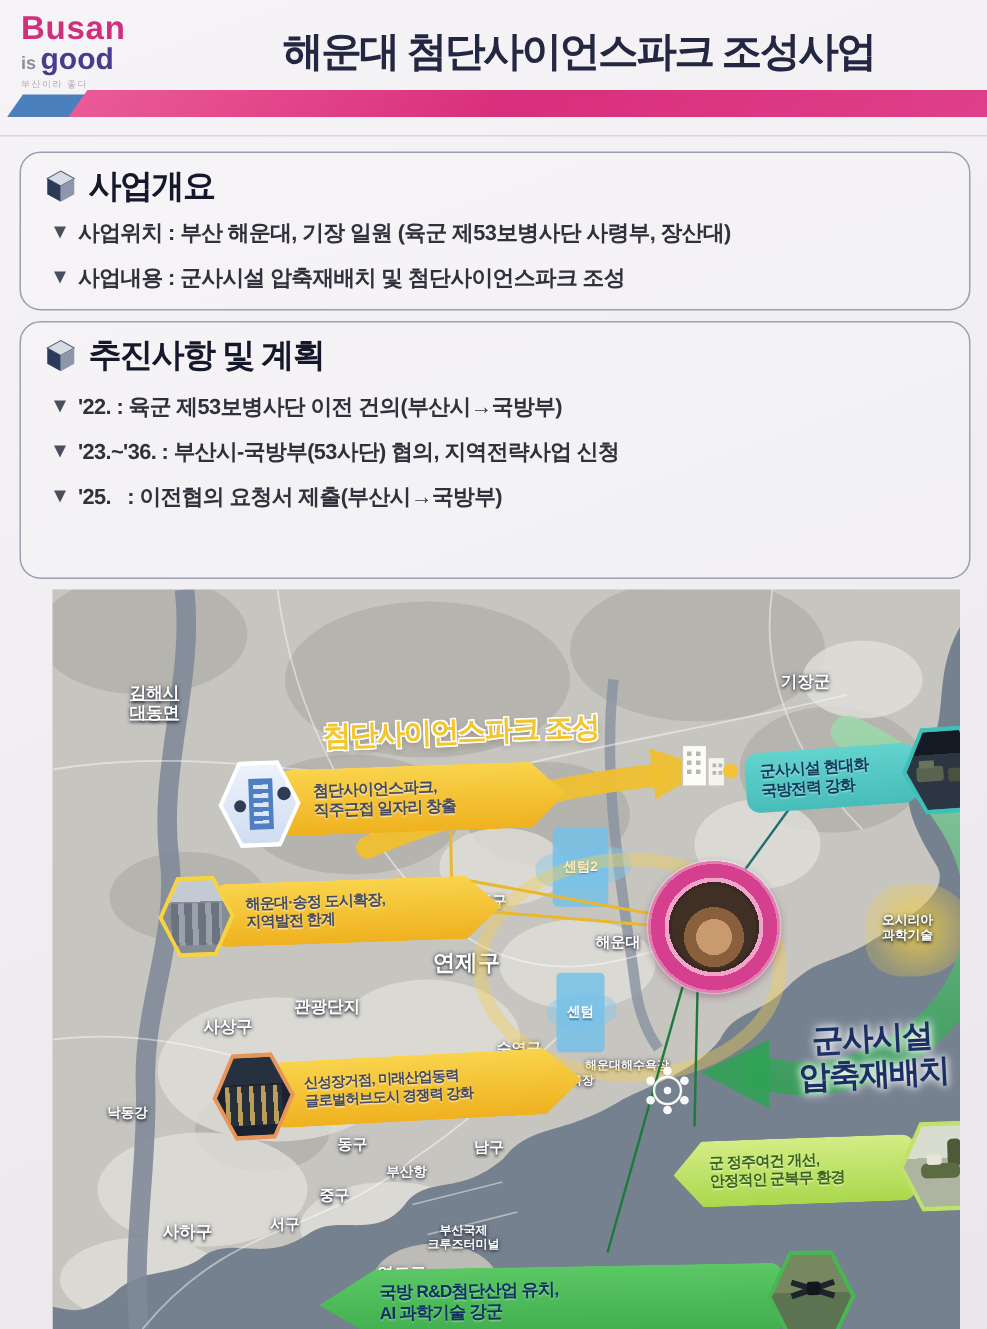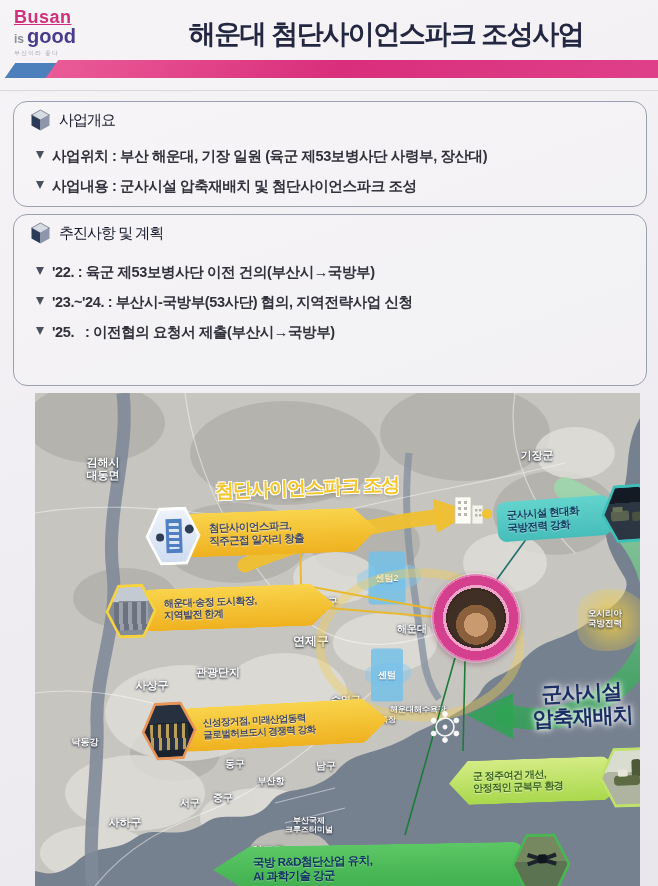--- a/index.html
+++ b/index.html
@@ -1,32 +1,32 @@
 <!DOCTYPE html>
 <html><head>
 <meta charset="utf-8">
 <style>
   html,body{margin:0;padding:0;background:#e9e7ea;}
   .page{position:relative;width:658px;height:886px;background:linear-gradient(160deg,#f6f4f6 0%,#efedf1 55%,#e9e7ec 100%);overflow:hidden;font-family:"Liberation Sans","DejaVu Sans",sans-serif;}
   
   .logo{position:absolute;left:14px;top:8px;line-height:1.02;}
-  .logo .l1{font-size:18px;font-weight:800;color:#cf2f7b;letter-spacing:.5px;text-decoration:underline;}
+  .logo .l1{font-size:22px;font-weight:800;color:#cf2f7b;letter-spacing:.5px;}
   .logo .l2{font-size:20px;font-weight:800;color:#473c8e;}
   .logo .l2 .is{font-size:12px;font-weight:700;color:#8a8f99;margin-right:3px;}
   .logo .tag{font-size:6px;color:#b3aab9;margin-top:3px;letter-spacing:1px;}
   .title{position:absolute;left:120px;right:6px;top:16px;text-align:center;font-size:27px;font-weight:800;color:#232741;letter-spacing:-1.5px;}
   .stripe-blue{position:absolute;left:10px;top:63px;width:100px;height:15px;background:#4b80bd;transform:skewX(-35deg);}
   .stripe-pink{position:absolute;left:52px;top:60px;width:640px;height:18px;background:linear-gradient(90deg,#ea5a97,#d92e7b 45%,#e0418a);transform:skewX(-35deg);}
   .crease{position:absolute;left:0;top:90px;width:658px;height:1px;background:#d9d7db;}
   
   .panel{position:absolute;left:13px;width:632px;border:1.5px solid #9aa0b2;border-radius:14px;background:rgba(255,255,255,0.18);}
   .panel.p1{top:101px;height:104px;}
   .panel.p2{top:214px;height:170px;}
   .sec-head{position:absolute;left:16px;top:7px;display:flex;align-items:center;gap:8px;}
-  .sec-head .txt{font-size:15px;font-weight:400;color:#14182a;letter-spacing:-1px;}
+  .sec-head .txt{font-size:22px;font-weight:700;color:#14182a;letter-spacing:-1px;}
   .bullets{position:absolute;left:22px;right:10px;top:44px;}
   .bullet{display:flex;align-items:flex-start;gap:8px;margin-bottom:10px;}
   .p2 .bullet{margin-bottom:9.5px;}
   .tri{flex:0 0 auto;width:0;height:0;border-left:4.5px solid transparent;border-right:4.5px solid transparent;border-top:8px solid #4a4f5c;margin-top:5px;}
   .btxt{font-size:14.5px;font-weight:600;color:#30313a;white-space:pre-wrap;letter-spacing:-0.4px;line-height:1.4;}
   
   .map{position:absolute;left:35px;top:393px;width:605px;height:493px;overflow:hidden;background:#c7c5c0;}
   .map svg.base,.map svg.overlay{position:absolute;left:0;top:0;}
   .mlabel{position:absolute;transform:translate(-50%,-50%);text-align:center;color:#fff;font-weight:700;text-shadow:0 1px 2px rgba(35,40,52,.95),0 0 3px rgba(35,40,52,.6);z-index:4;line-height:1.15;white-space:nowrap;}
   .mlabel span{display:block;}
@@ -106,21 +106,21 @@
       </svg>
       <span class="txt">추진사항 및 계획</span>
     </div>
     <div class="bullets" style="top:47px;">
       <div class="bullet">
           <span class="tri"></span>
           <span class="btxt">'22. : 육군 제53보병사단 이전 건의(부산시→국방부)</span>
         </div>
       <div class="bullet">
           <span class="tri"></span>
-          <span class="btxt">'23.~'24. : 부산시-국방부(53사단) 협의, 지역전략사업 신청</span>
+          <span class="btxt">'23.~'36. : 부산시-국방부(53사단) 협의, 지역전략사업 신청</span>
         </div>
       <div class="bullet">
           <span class="tri"></span>
           <span class="btxt">'25.   : 이전협의 요청서 제출(부산시→국방부)</span>
         </div>
     </div>
   </div>
 
   <div class="map">
 
@@ -214,31 +214,31 @@
         <circle cx="452" cy="121" r="5" fill="#f2c334"></circle>
       </g>
     </svg>
 
     <div class="map-title">첨단사이언스파크 조성</div>
     <div class="big-label">
       <span>군사시설</span>
         <span>압축재배치</span>
     </div>
 
-    <div class="mlabel" style="left:68px;top:76px;font-size:11px;">
+    <div class="mlabel" style="left:68px;top:76px;font-size:11px;text-decoration:underline;">
         <span>김해시</span>
         <span>대동면</span>
       </div>
     <div class="mlabel" style="left:502px;top:62px;font-size:11px;">
         <span>기장군</span>
       </div>
     <div class="mlabel" style="left:288px;top:209px;font-size:10px;">
         <span>동래구</span>
       </div>
-    <div class="mlabel" style="left:276px;top:249px;font-size:12px;">
+    <div class="mlabel" style="left:276px;top:249px;font-size:15px;">
         <span>연제구</span>
       </div>
     <div class="mlabel" style="left:183px;top:279px;font-size:11px;">
         <span>관광단지</span>
       </div>
     <div class="mlabel" style="left:117px;top:292px;font-size:11px;">
         <span>사상구</span>
       </div>
     <div class="mlabel" style="left:311px;top:307px;font-size:10px;">
         <span>수영구</span>
@@ -251,21 +251,21 @@
       </div>
     <div class="mlabel" style="left:200px;top:371px;font-size:10px;">
         <span>동구</span>
       </div>
     <div class="mlabel" style="left:291px;top:373px;font-size:10px;">
         <span>남구</span>
       </div>
     <div class="mlabel" style="left:236px;top:388px;font-size:9px;font-weight:600;">
         <span>부산항</span>
       </div>
-    <div class="mlabel" style="left:155px;top:410px;font-size:10px;font-family:Liberation Serif, serif;">
+    <div class="mlabel" style="left:155px;top:424px;font-size:10px;font-family:Liberation Serif, serif;">
         <span>서구</span>
       </div>
     <div class="mlabel" style="left:188px;top:405px;font-size:10px;">
         <span>중구</span>
       </div>
     <div class="mlabel" style="left:90px;top:429px;font-size:11px;">
         <span>사하구</span>
       </div>
     <div class="mlabel" style="left:233px;top:457px;font-size:11px;">
         <span>영도구</span>
@@ -275,21 +275,21 @@
         <span>크루즈터미널</span>
       </div>
     <div class="mlabel" style="left:333px;top:327px;font-size:8px;font-weight:600;">
         <span>광안리해수욕장</span>
       </div>
     <div class="mlabel" style="left:383px;top:317px;font-size:8px;font-weight:600;">
         <span>해운대해수욕장</span>
       </div>
     <div class="mlabel osiria-lbl" style="left:570px;top:226px;font-size:8.5px;">
         <span>오시리아</span>
-        <span>국방전력</span>
+        <span>과학기술</span>
       </div>
 
     <div class="chip" style="left:352px;top:185px;">센텀2</div>
     <div class="chip" style="left:352px;top:282px;">센텀</div>
 
     <div class="callout" style="left:110px;top:110px;transform:rotate(-2deg);">
       <div class="hex">
         <div class="hx outer" style="width:56px;height:60px;background:#ffffff;"></div>
         <div class="hx inner" style="background:linear-gradient(180deg,#eef3fb,#cfdcf0);">
           <div style="position:absolute;left:18px;top:10px;width:16px;height:34px;background:#4f7ec2;"></div>

